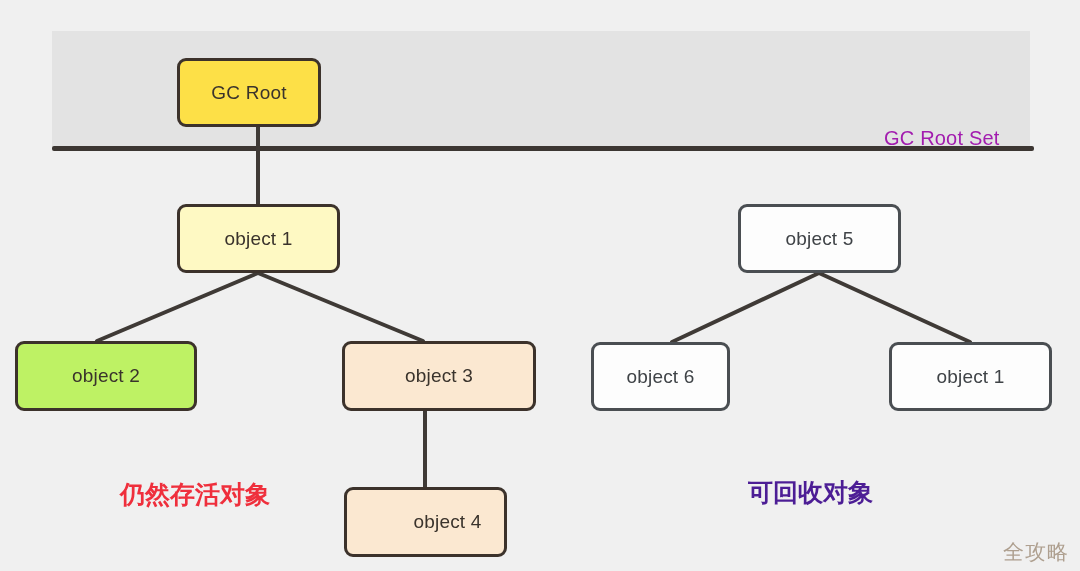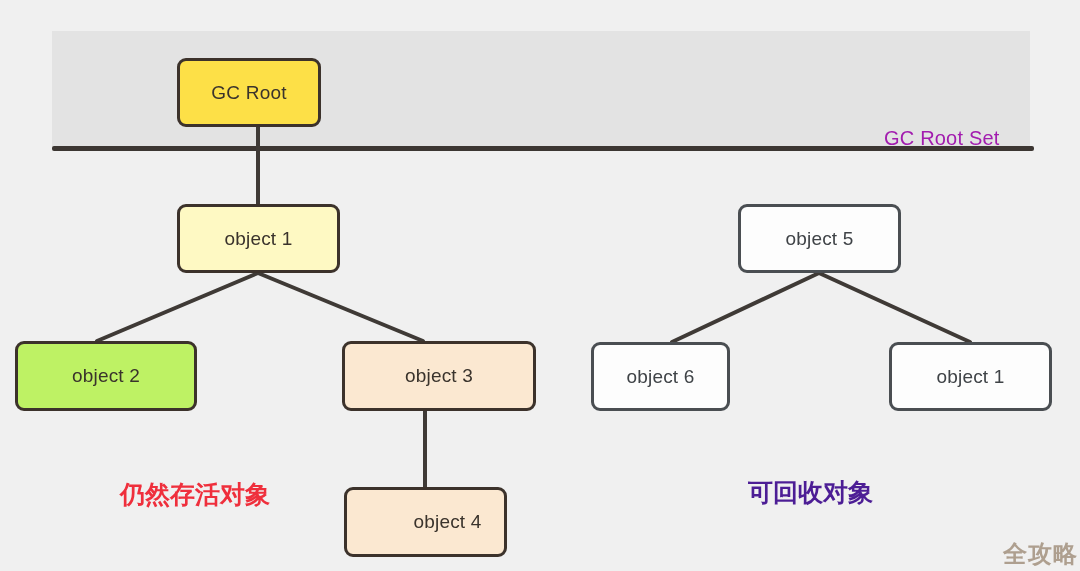--- a/index.html
+++ b/index.html
@@ -75,22 +75,22 @@
     position: absolute;
     font-size: 25px;
     font-weight: 700;
     white-space: nowrap;
     font-family: "DejaVu Sans", "Liberation Sans", sans-serif;
   }
 
   
   .watermark {
     position: absolute;
-    font-size: 24px;
-    font-weight: 700;
+    font-size: 21px;
+    font-weight: 400;
     color: #a08e7a;
     opacity: 0.82;
     letter-spacing: 1px;
     font-family: "DejaVu Sans", "Liberation Sans", sans-serif;
     white-space: nowrap;
   }
 </style>
 </head>
 <body style="background: rgb(240, 240, 240);">
 

